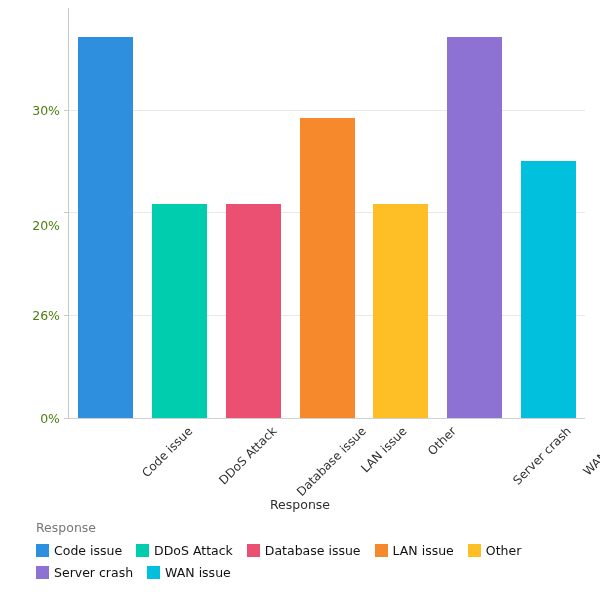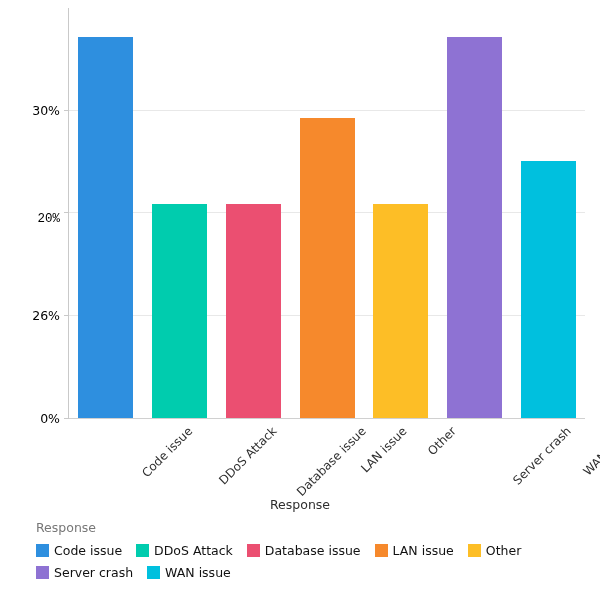--- a/index.html
+++ b/index.html
@@ -71,21 +71,21 @@
     bottom: 0;
   }
 
   
   .y-tick-label {
     position: absolute;
     right: 540px;
     text-align: right;
     width: 60px;
     font-size: 12.5px;
-    color: #000000;
+    color: #4d7c0f;
     transform: translateY(-50%);
     white-space: nowrap;
   }
 
   
   .x-tick-label {
     position: absolute;
     top: 424px;
     font-size: 12px;
     color: #2e2e2e;
@@ -147,21 +147,21 @@
 
 <div id="chart-root">
 
   <div class="y-axis-line"></div>
 
   <div id="y-axis-group">
       <div class="y-tick-label" style="top: 418px;">0%</div>
       <div class="tick-mark" style="top: 418px;"></div>
       <div class="y-tick-label" style="top: 315.243px;">26%</div>
       <div class="tick-mark" style="top: 315.243px;"></div>
-      <div class="y-tick-label" style="top: 219px; font-family: Liberation Mono, monospace;">20%</div>
+      <div class="y-tick-label" style="top: 225px;">20%</div>
       <div class="tick-mark" style="top: 212.486px;"></div>
       <div class="y-tick-label" style="top: 109.729px;">30%</div>
       <div class="tick-mark" style="top: 109.729px;"></div>
     </div>
 
   <div class="plot-area">
     <div id="gridlines">
         <div class="gridline zero" style="top: 410px;"></div>
         <div class="gridline" style="top: 307.243px;"></div>
         <div class="gridline" style="top: 204.486px;"></div>

